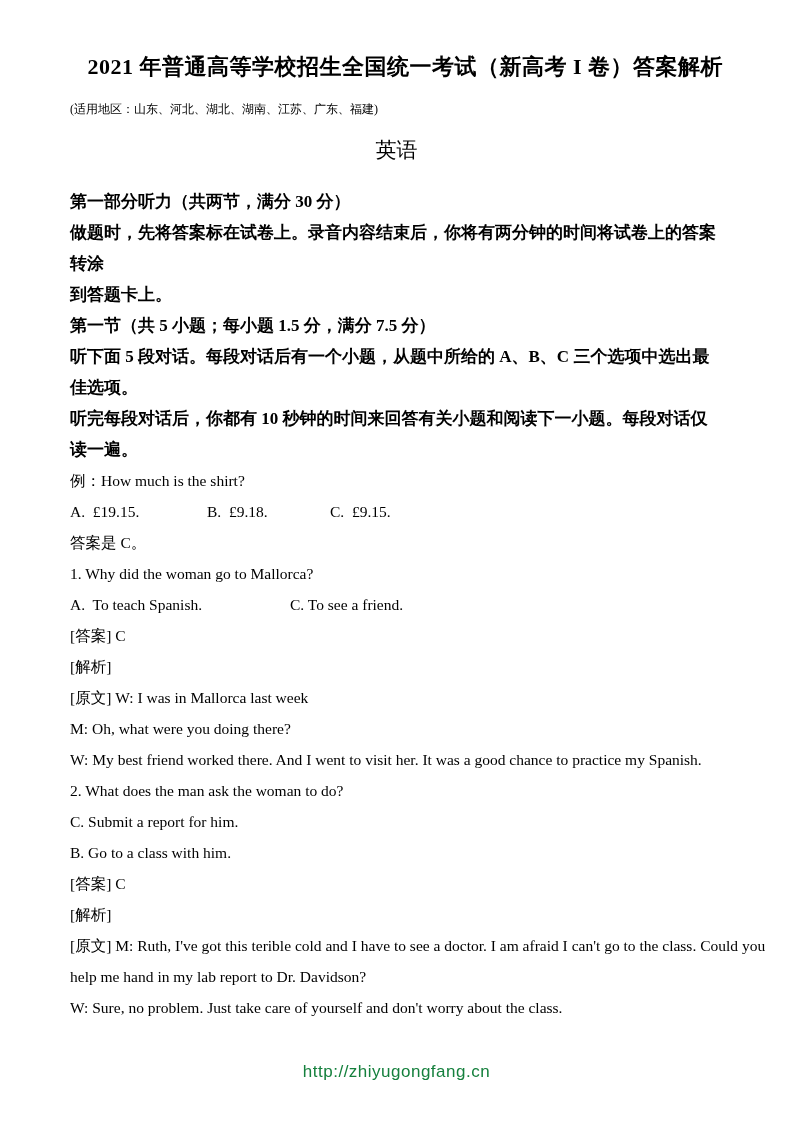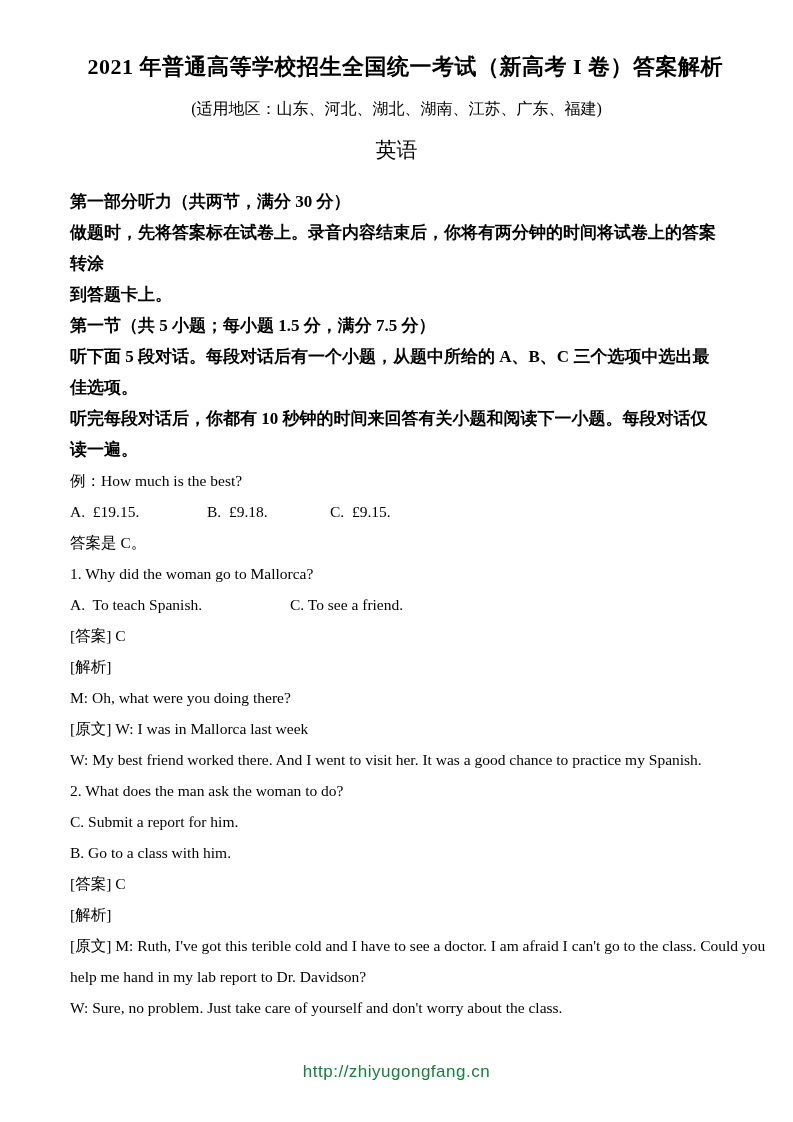--- a/index.html
+++ b/index.html
@@ -18,23 +18,23 @@
   .doc-title {
     padding-top: 52px;
     font-size: 22px;
     line-height: 30px;
     font-weight: bold;
     text-align: right;
     letter-spacing: 0.5px;
   }
   .region-line {
     margin-top: 16px;
-    font-size: 16px;
+    font-size: 12px;
     line-height: 22px;
-    text-align: center;
+    text-align: left;
   }
   .subject-title {
     margin-top: 16px;
     font-size: 21px;
     line-height: 28px;
     font-weight: normal;
     text-align: center;
   }
   .body-block { margin-top: 22px; }
   .line {
@@ -76,37 +76,37 @@
     <div class="subject-title">英语</div>
 
     <div class="body-block">
       <div class="line cn-bold">第一部分听力（共两节，满分 30 分）</div>
       <div class="line cn-bold">做题时，先将答案标在试卷上。录音内容结束后，你将有两分钟的时间将试卷上的答案转涂</div>
       <div class="line cn-bold">到答题卡上。</div>
       <div class="line cn-bold">第一节（共 5 小题；每小题 1.5 分，满分 7.5 分）</div>
       <div class="line cn-bold">听下面 5 段对话。每段对话后有一个小题，从题中所给的 A、B、C 三个选项中选出最佳选项。</div>
       <div class="line cn-bold">听完每段对话后，你都有 10 秒钟的时间来回答有关小题和阅读下一小题。每段对话仅读一遍。</div>
 
-      <div class="line">例：How much is the best?</div>
+      <div class="line">例：How much is the shirt?</div>
       <div class="line opt-row">
         <span class="opt-a-ex">A.  £19.15.</span>
         <span class="opt-b-ex">B.  £9.18.</span>
         <span>C.  £9.15.</span>
       </div>
       <div class="line">答案是 C。</div>
 
       <div class="line">1. Why did the woman go to Mallorca?</div>
       <div class="line opt-row">
         <span class="opt-a-q1">A.  To teach Spanish.</span>
         <span>C. To see a friend.</span>
       </div>
       <div class="line">[答案] C</div>
       <div class="line">[解析]</div>
+      <div class="line">[原文] W: I was in Mallorca last week</div>
       <div class="line">M: Oh, what were you doing there?</div>
-      <div class="line">[原文] W: I was in Mallorca last week</div>
       <div class="line">W: My best friend worked there. And I went to visit her. It was a good chance to practice my Spanish.</div>
 
       <div class="line">2. What does the man ask the woman to do?</div>
       <div class="line">C. Submit a report for him.</div>
       <div class="line">B. Go to a class with him.</div>
       <div class="line">[答案] C</div>
       <div class="line">[解析]</div>
       <div class="line">[原文] M: Ruth, I've got this terible cold and I have to see a doctor. I am afraid I can't go to the class. Could you</div>
       <div class="line">help me hand in my lab report to Dr. Davidson?</div>
       <div class="line">W: Sure, no problem. Just take care of yourself and don't worry about the class.</div>

